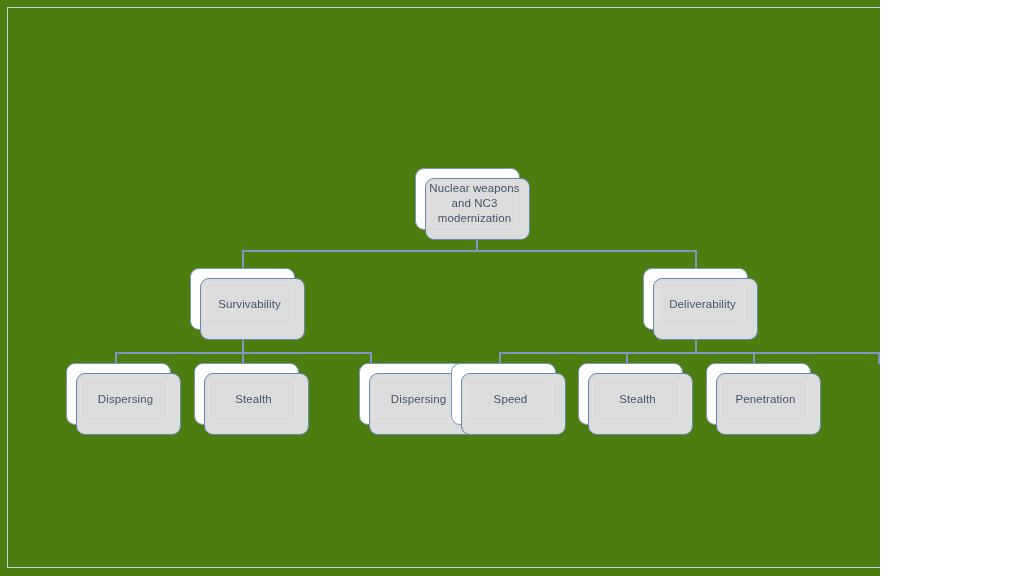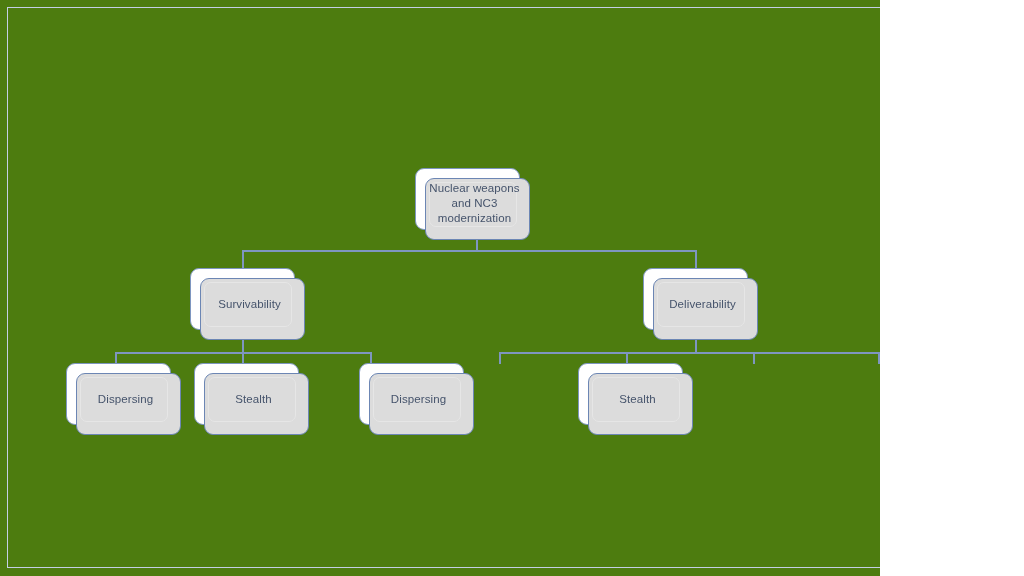--- a/index.html
+++ b/index.html
@@ -149,23 +149,35 @@
     </div>
   </div>
 
   <div class="node" style="left:322px; top:363px; width:105px; height:62px;margin-left:37px;">
     <div class="back"></div>
     <div class="front">
       <span class="label">Dispersing</span>
     </div>
   </div>
 
+  <div class="node" style="left:451px; top:363px; width:105px; height:62px;">
+    <div class="back"></div>
+    <div class="front">
+      <span class="label">Speed</span>
+    </div>
+  </div>
 
   <div class="node" style="left:578px; top:363px; width:105px; height:62px;">
     <div class="back"></div>
     <div class="front">
       <span class="label">Stealth</span>
     </div>
   </div>
 
+  <div class="node" style="left:706px; top:363px; width:105px; height:62px;">
+    <div class="back"></div>
+    <div class="front">
+      <span class="label">Penetration</span>
+    </div>
+  </div>
 
 
 </div>
 
 </body></html>

